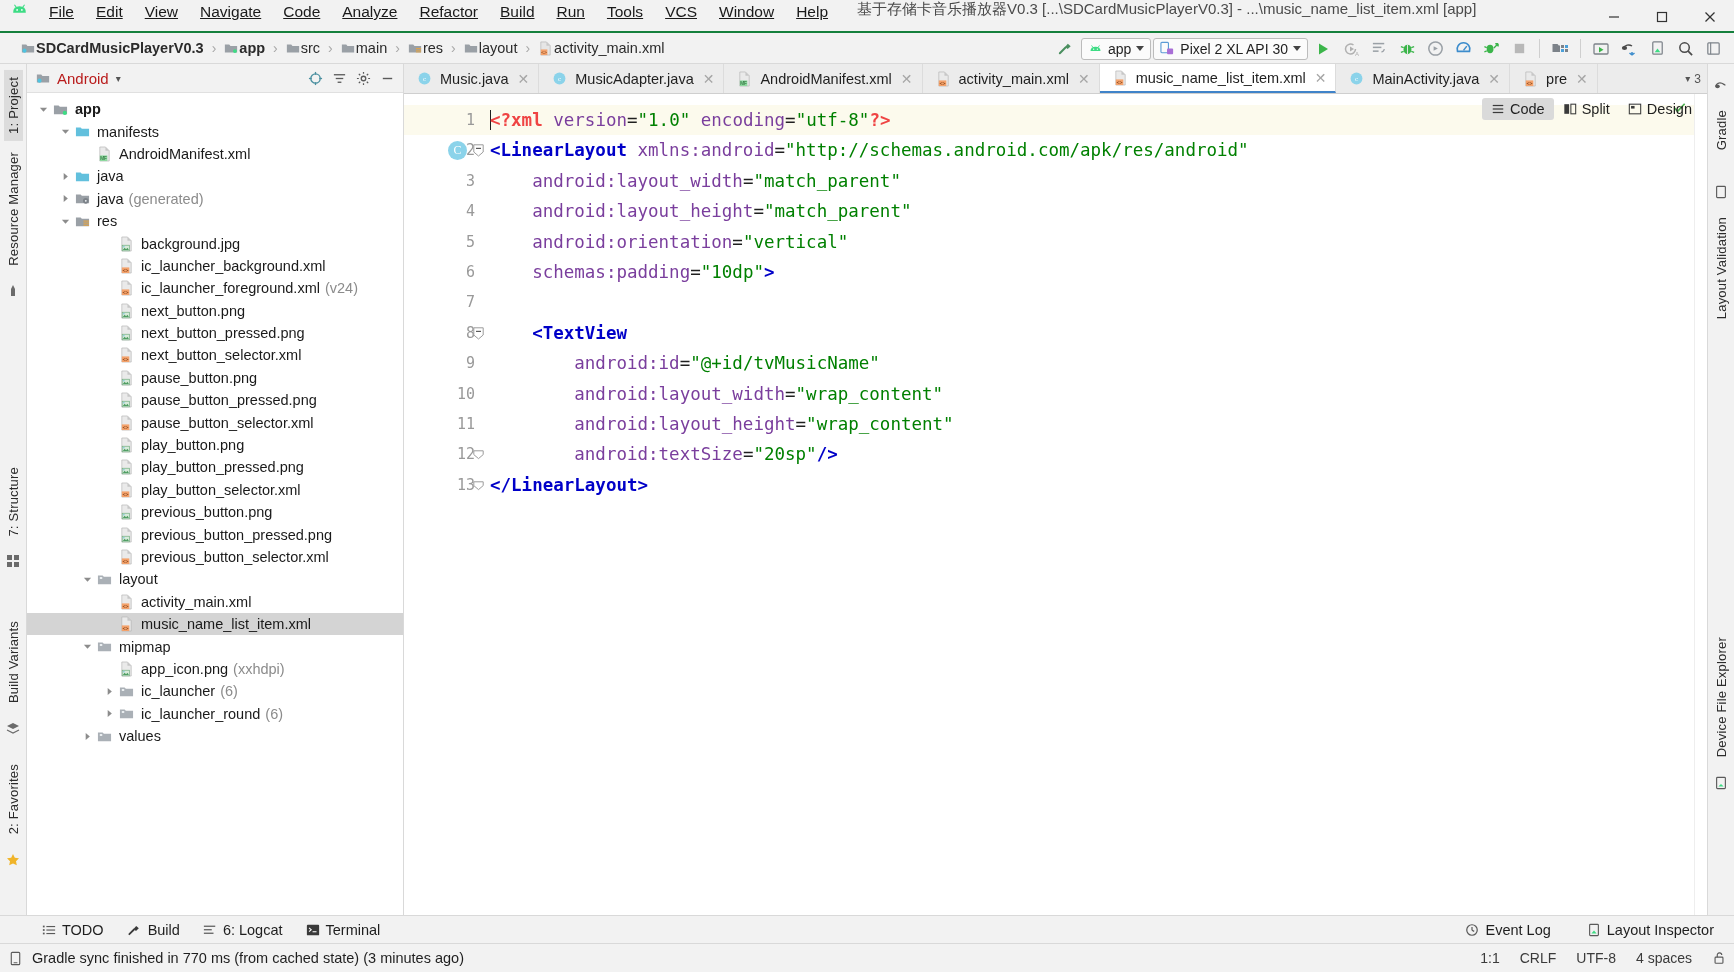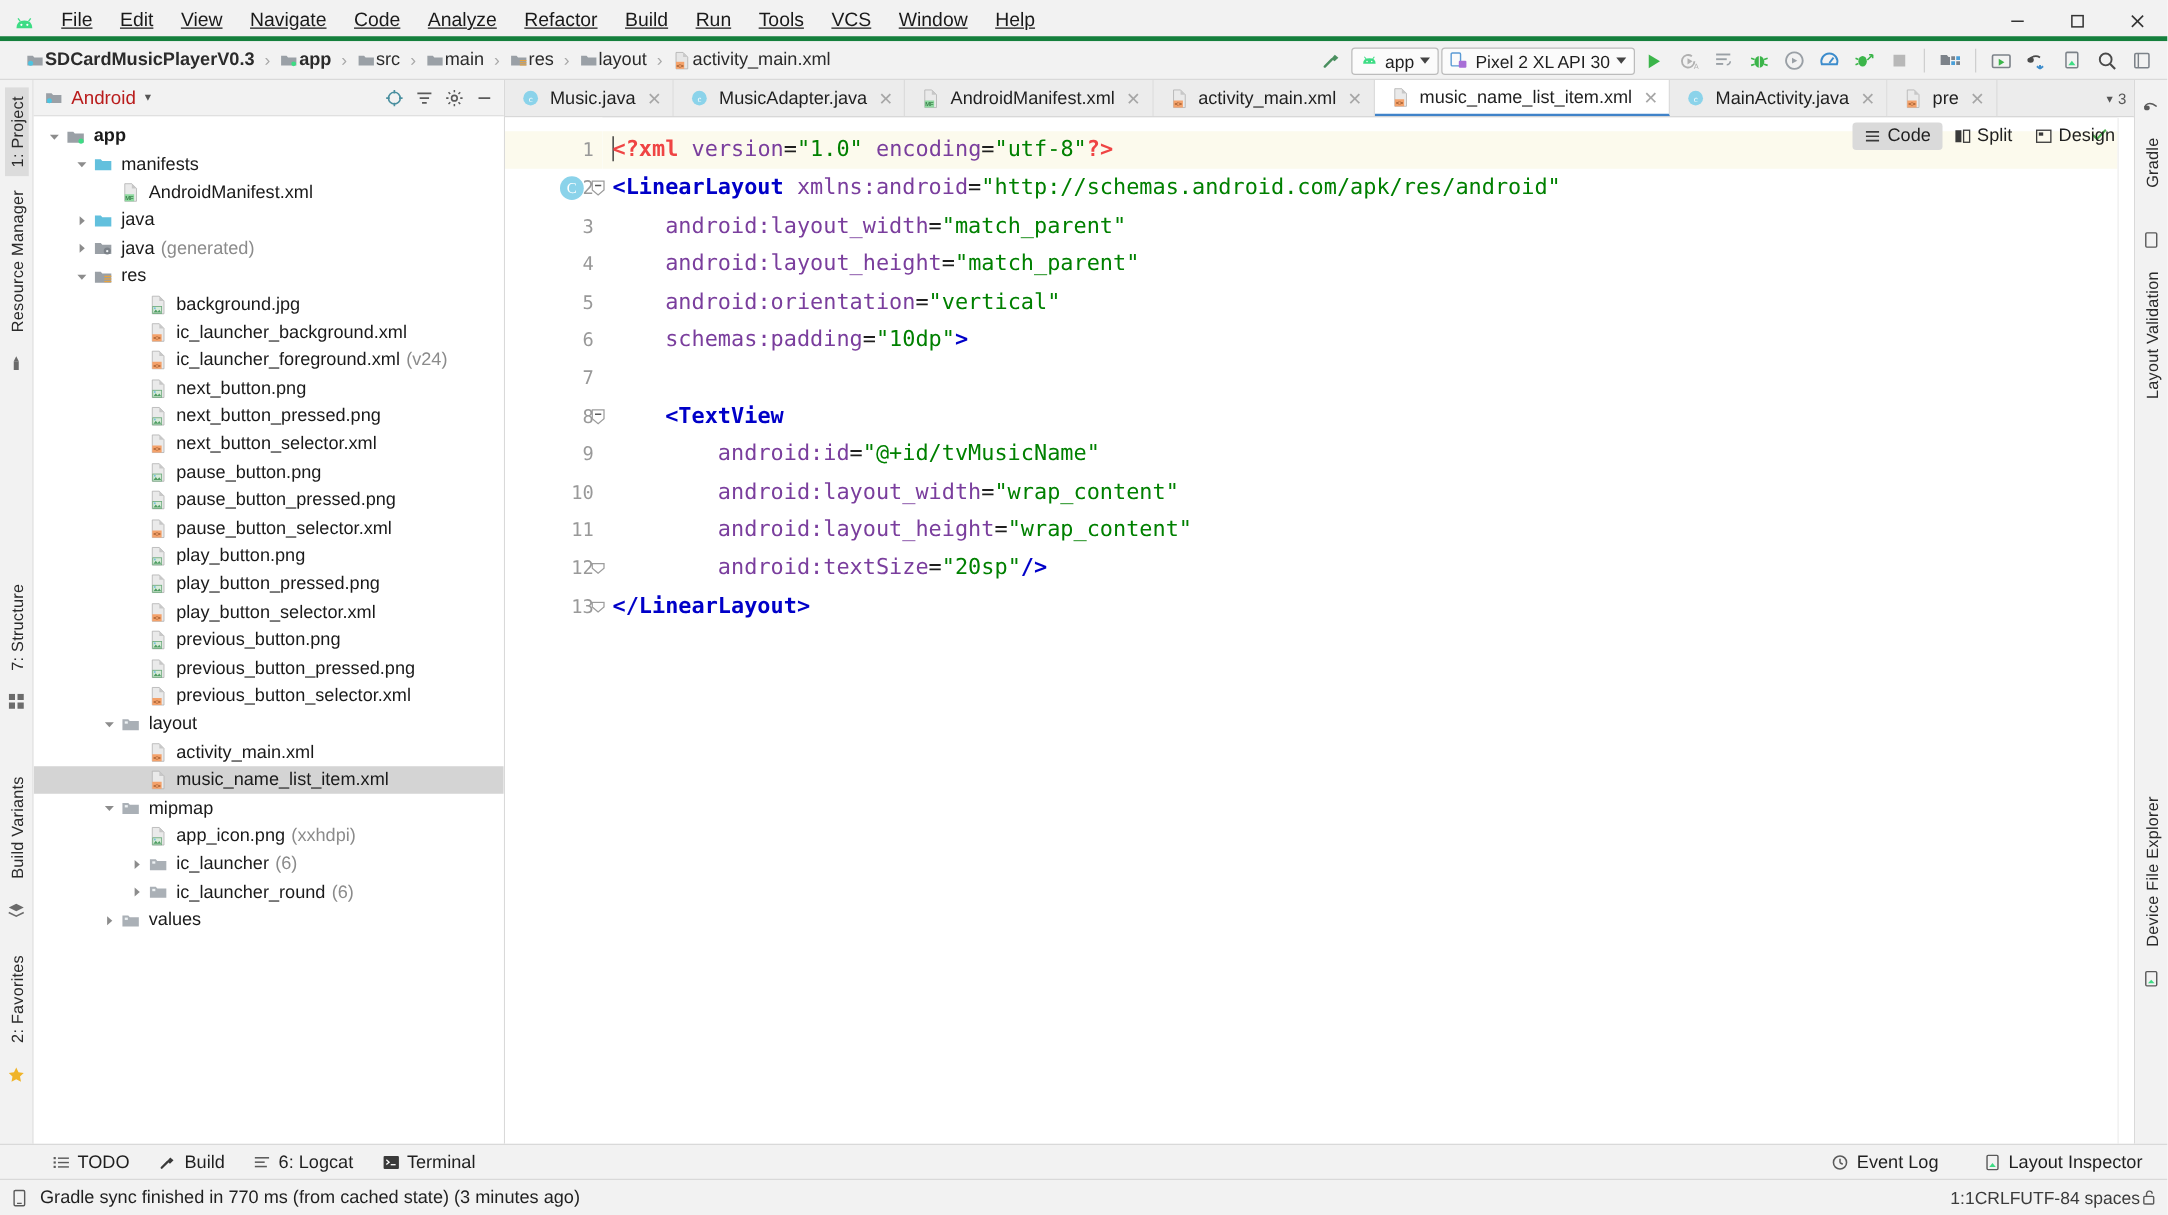--- a/index.html
+++ b/index.html
@@ -8,22 +8,22 @@
     font-family: "Liberation Sans", sans-serif;
     font-size: 15px;
     color: #1f1f1f;
     background: #f2f2f2;
     -webkit-font-smoothing: antialiased;
   }
   .app { width:1734px; height:972px; display:flex; flex-direction:column; background:#f2f2f2; }
 
   
   .titlebar {
-    height: 33px; background:#f2f2f2; display:flex; align-items:flex-end;
-    border-bottom:4px solid #15803d; flex:0 0 33px; position:relative;
+    height: 33px; background:#f2f2f2; display:flex; align-items:flex-start;
+    border-bottom:2px solid #15803d; flex:0 0 33px; position:relative;
   }
   .tb-logo { width:38px; display:flex; align-items:center; justify-content:center; }
   .menubar { display:flex; align-items:center; gap:0px; }
   .menu-item {
     padding: 3px 11px; font-size:15.5px; color:#1a1a1a; cursor:default; white-space:nowrap;
   }
   .menu-item u { text-decoration:underline; }
   .win-title {
     margin-left:18px; font-size:15px; color:#4a4a4a; white-space:nowrap; overflow:hidden;
   }
@@ -132,21 +132,21 @@
   .bottombar {
     height:28px; flex:0 0 28px; background:#f2f2f2; border-top:1px solid #d9d9d9;
     display:flex; align-items:center; padding-left:32px; gap:3px; position:relative;
   }
   .bbtn { display:flex; align-items:center; gap:6px; font-size:14.5px; color:#1f1f1f; padding:3px 10px; border-radius:3px; white-space:nowrap;}
   .bb-right { position:absolute; right:10px; display:flex; align-items:center; gap:16px; }
   .statusbar {
     height:29px; flex:0 0 29px; background:#f2f2f2; border-top:1px solid #d9d9d9;
     display:flex; align-items:center; padding-left:8px; gap:9px; position:relative; font-size:14.5px; color:#1f1f1f;
   }
-  .sb-right { position:absolute; right:8px; display:flex; align-items:center; color:#3b3b3b; font-size:14px;}
+  .sb-right { position:absolute; right:8px; display:flex; align-items:center; gap:20px; color:#3b3b3b; font-size:14px;}
 
   
   svg { display:block; }
 </style>
 </head>
 <body>
 
 <div class="app">
 
   <div class="titlebar">
@@ -167,20 +167,21 @@
       <div class="menu-item"><u>Code</u></div>
       <div class="menu-item"><u>Analyze</u></div>
       <div class="menu-item"><u>Refactor</u></div>
       <div class="menu-item"><u>Build</u></div>
       <div class="menu-item"><u>Run</u></div>
       <div class="menu-item"><u>Tools</u></div>
       <div class="menu-item"><u>VCS</u></div>
       <div class="menu-item"><u>Window</u></div>
       <div class="menu-item"><u>Help</u></div>
     </div>
+    <div class="win-title">基于存储卡音乐播放器V0.3 [...\SDCardMusicPlayerV0.3] - ...\music_name_list_item.xml [app]</div>
     <div class="wincontrols">
       <div class="wc">
         <svg width="12" height="12" viewBox="0 0 12 12">
             <line x1="1" y1="6" x2="11" y2="6" stroke="#333" stroke-width="1.2"></line>
           </svg>
       </div>
       <div class="wc">
         <svg width="12" height="12" viewBox="0 0 12 12">
             <rect x="1.5" y="1.5" width="9" height="9" fill="none" stroke="#333" stroke-width="1.2"></rect>
           </svg>

